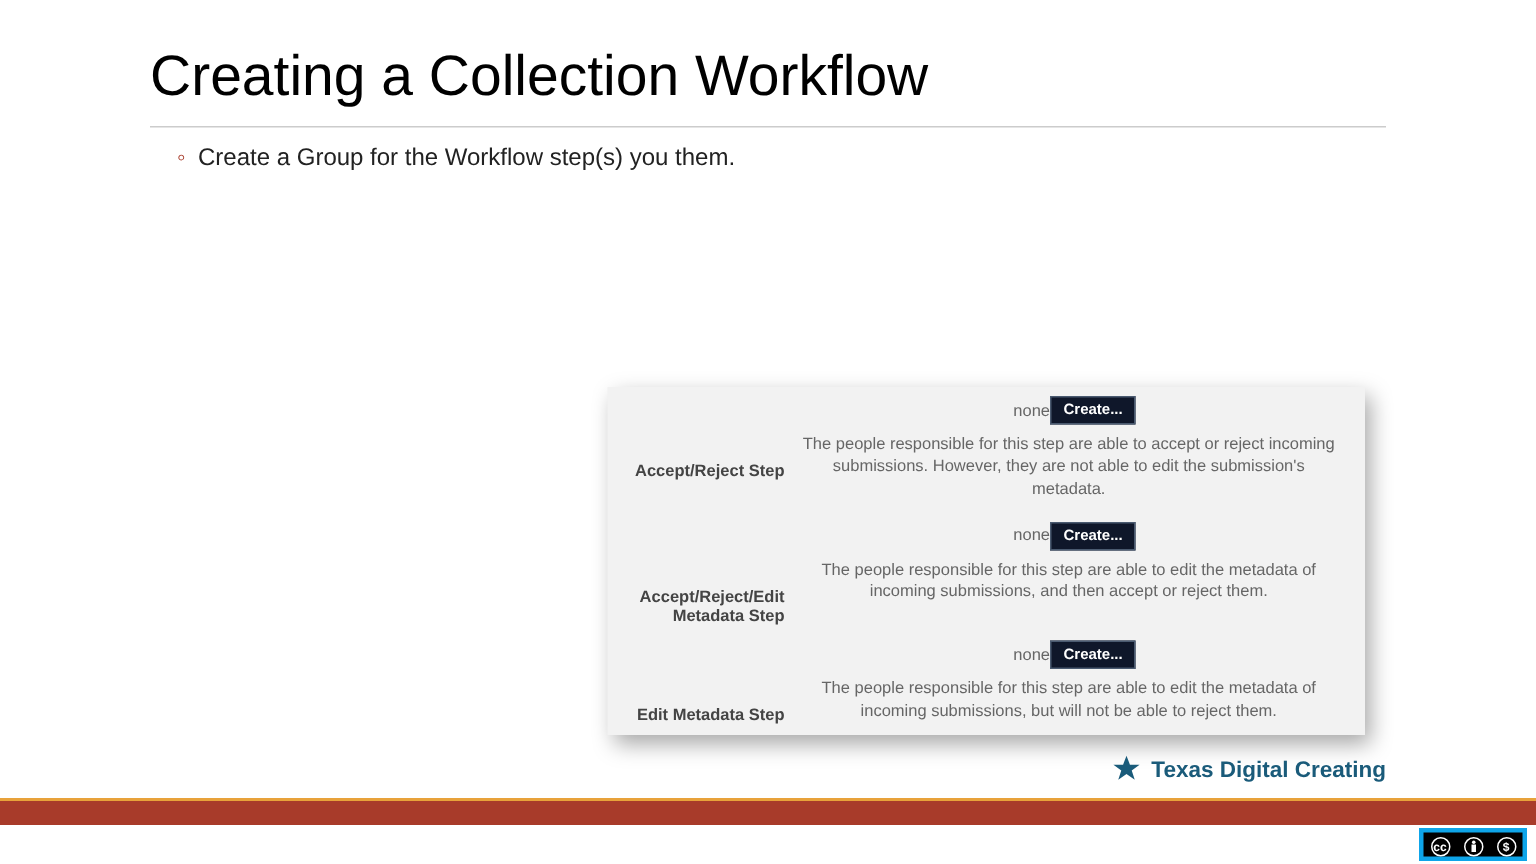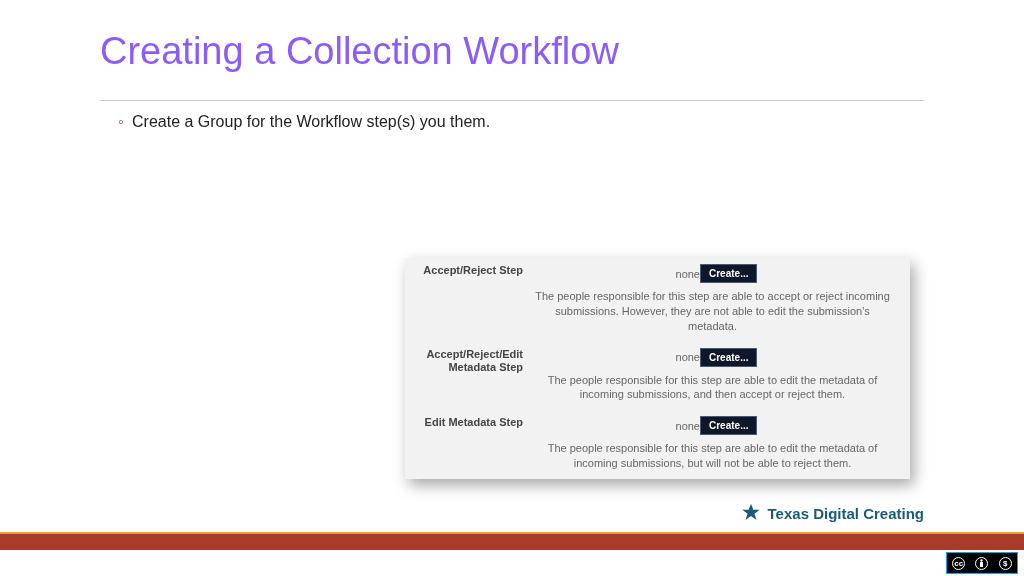--- a/index.html
+++ b/index.html
@@ -10,23 +10,23 @@
     background: #fff;
     position: relative;
     overflow: hidden;
   }
   .slide {
     padding: 30px 100px 0 100px;
   }
   .title {
     font-size: 38px;
     font-weight: 300;
-    color: #8b5cf6;
+    color: #000000;
     line-height: 1.15;
-    margin-bottom: 26px;
+    margin-bottom: 10px;
   }
   .hr {
     border: none;
     border-top: 1px solid #ccc;
     margin-bottom: 8px;
   }
   .breadcrumb {
     color: #a83b2a;
     font-size: 18px;
     font-weight: 400;
@@ -65,20 +65,21 @@
     padding: 6px 10px 2px 10px;
     align-items: flex-start;
   }
   .row-label {
     width: 118px;
     text-align: right;
     font-weight: bold;
     color: #444;
     padding-right: 10px;
     line-height: 1.25;
+    margin-top: 44px;
   }
   .row-body {
     flex: 1;
     position: relative;
   }
   .row-top {
     display: flex;
     justify-content: center;
     align-items: center;
     margin-bottom: 6px;
@@ -133,23 +134,23 @@
     font-size: 15px;
     font-weight: bold;
   }
   .cc-badge {
     position: absolute;
     right: 6px;
     bottom: 2px;
     width: 72px;
     height: 22px;
     background: #000;
-    border: 1px solid #0ea5e9;
-    display: flex;
-    align-items: center;
+    border: 3px solid #0ea5e9;
+    display: flex;
+    align-items: flex-end;
     justify-content: space-around;
     color: #fff;
     font-size: 10px;
     font-family: Arial, sans-serif;
   }
   .cc-badge .circ {
     width: 13px;
     height: 13px;
     border: 1.5px solid #fff;
     border-radius: 50%;

